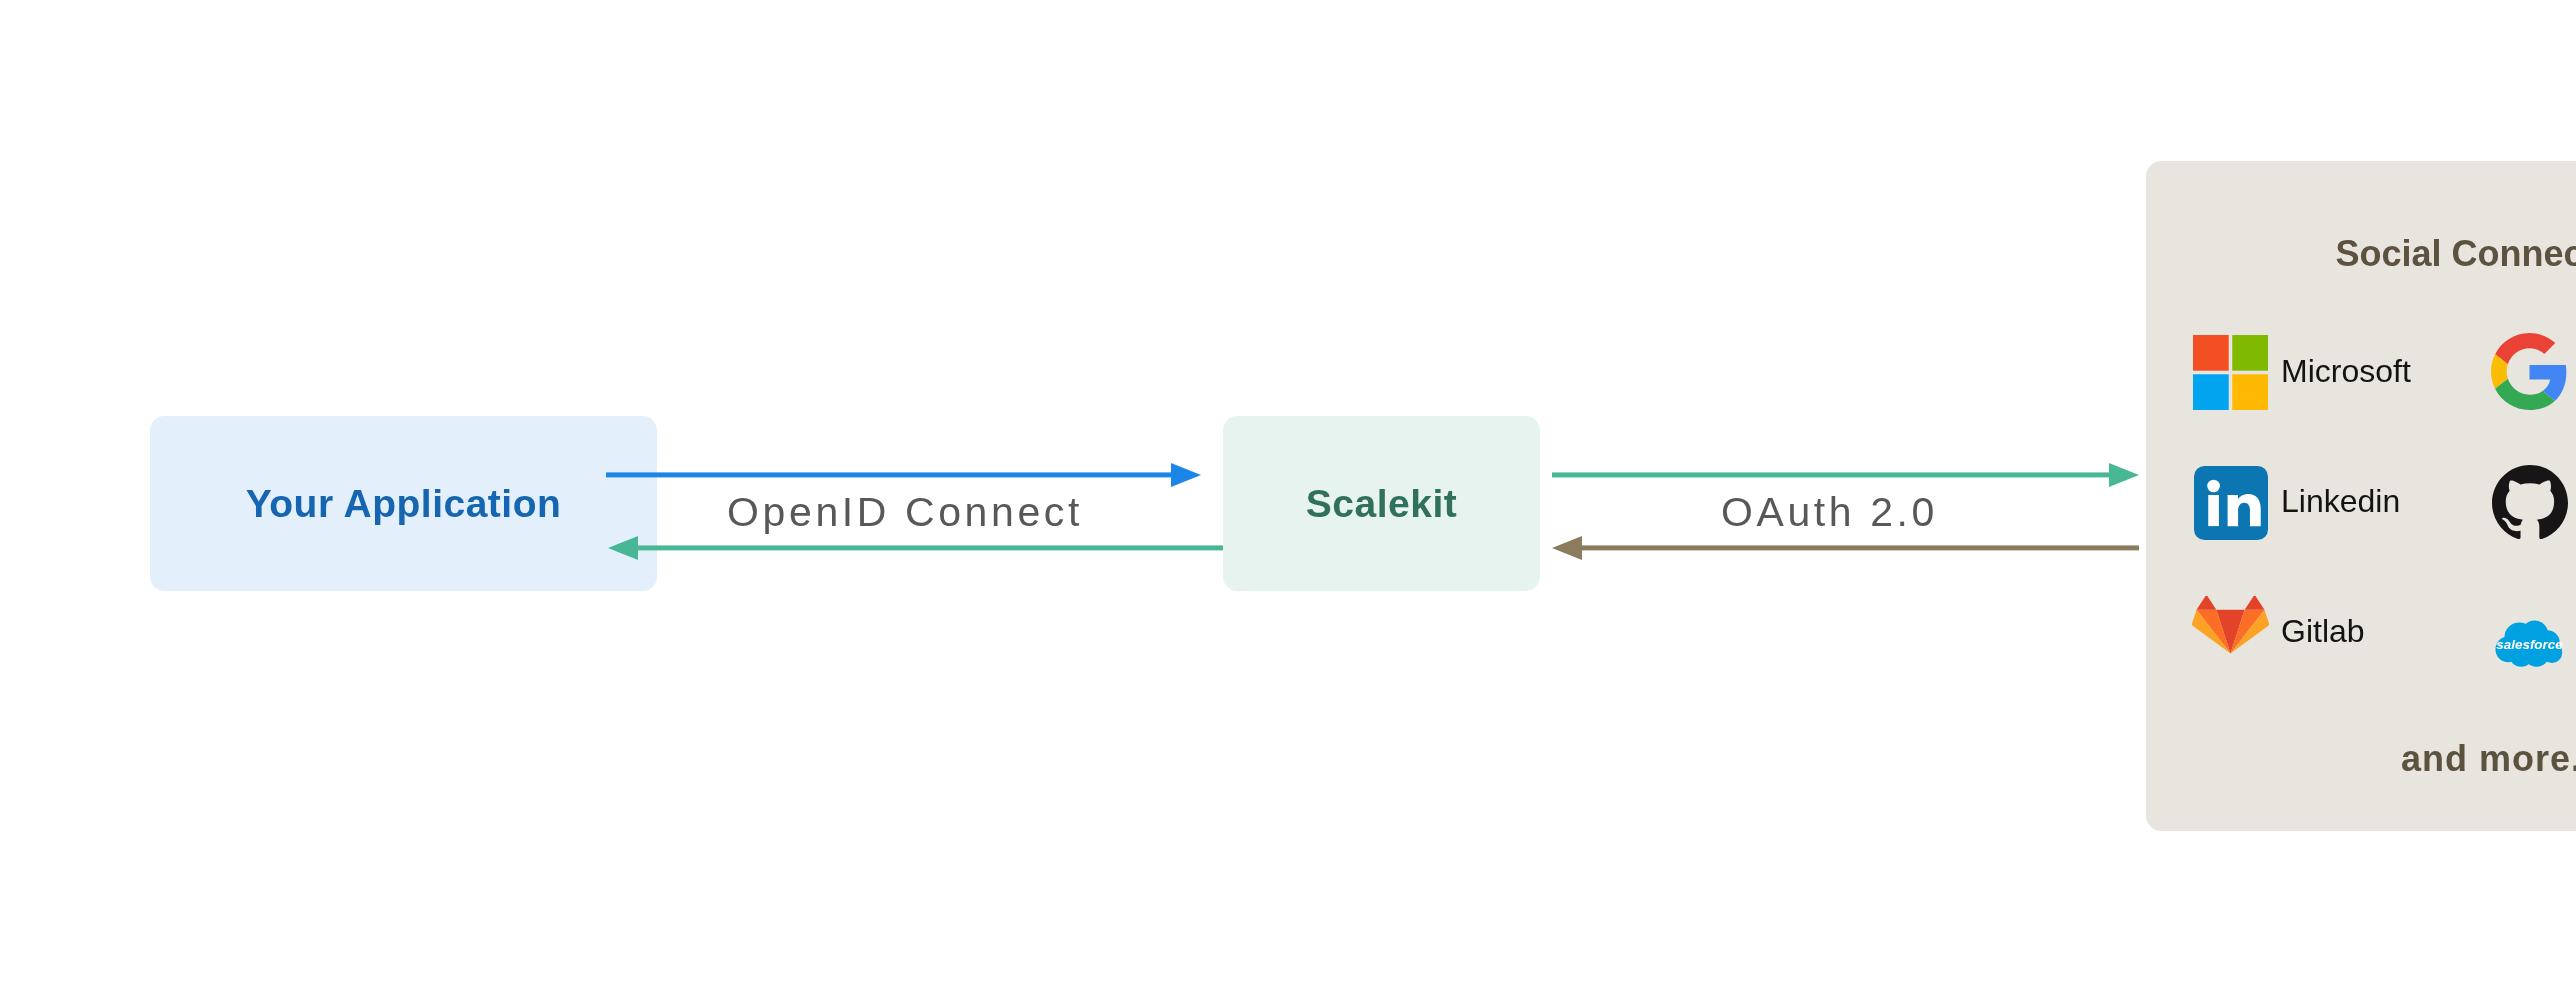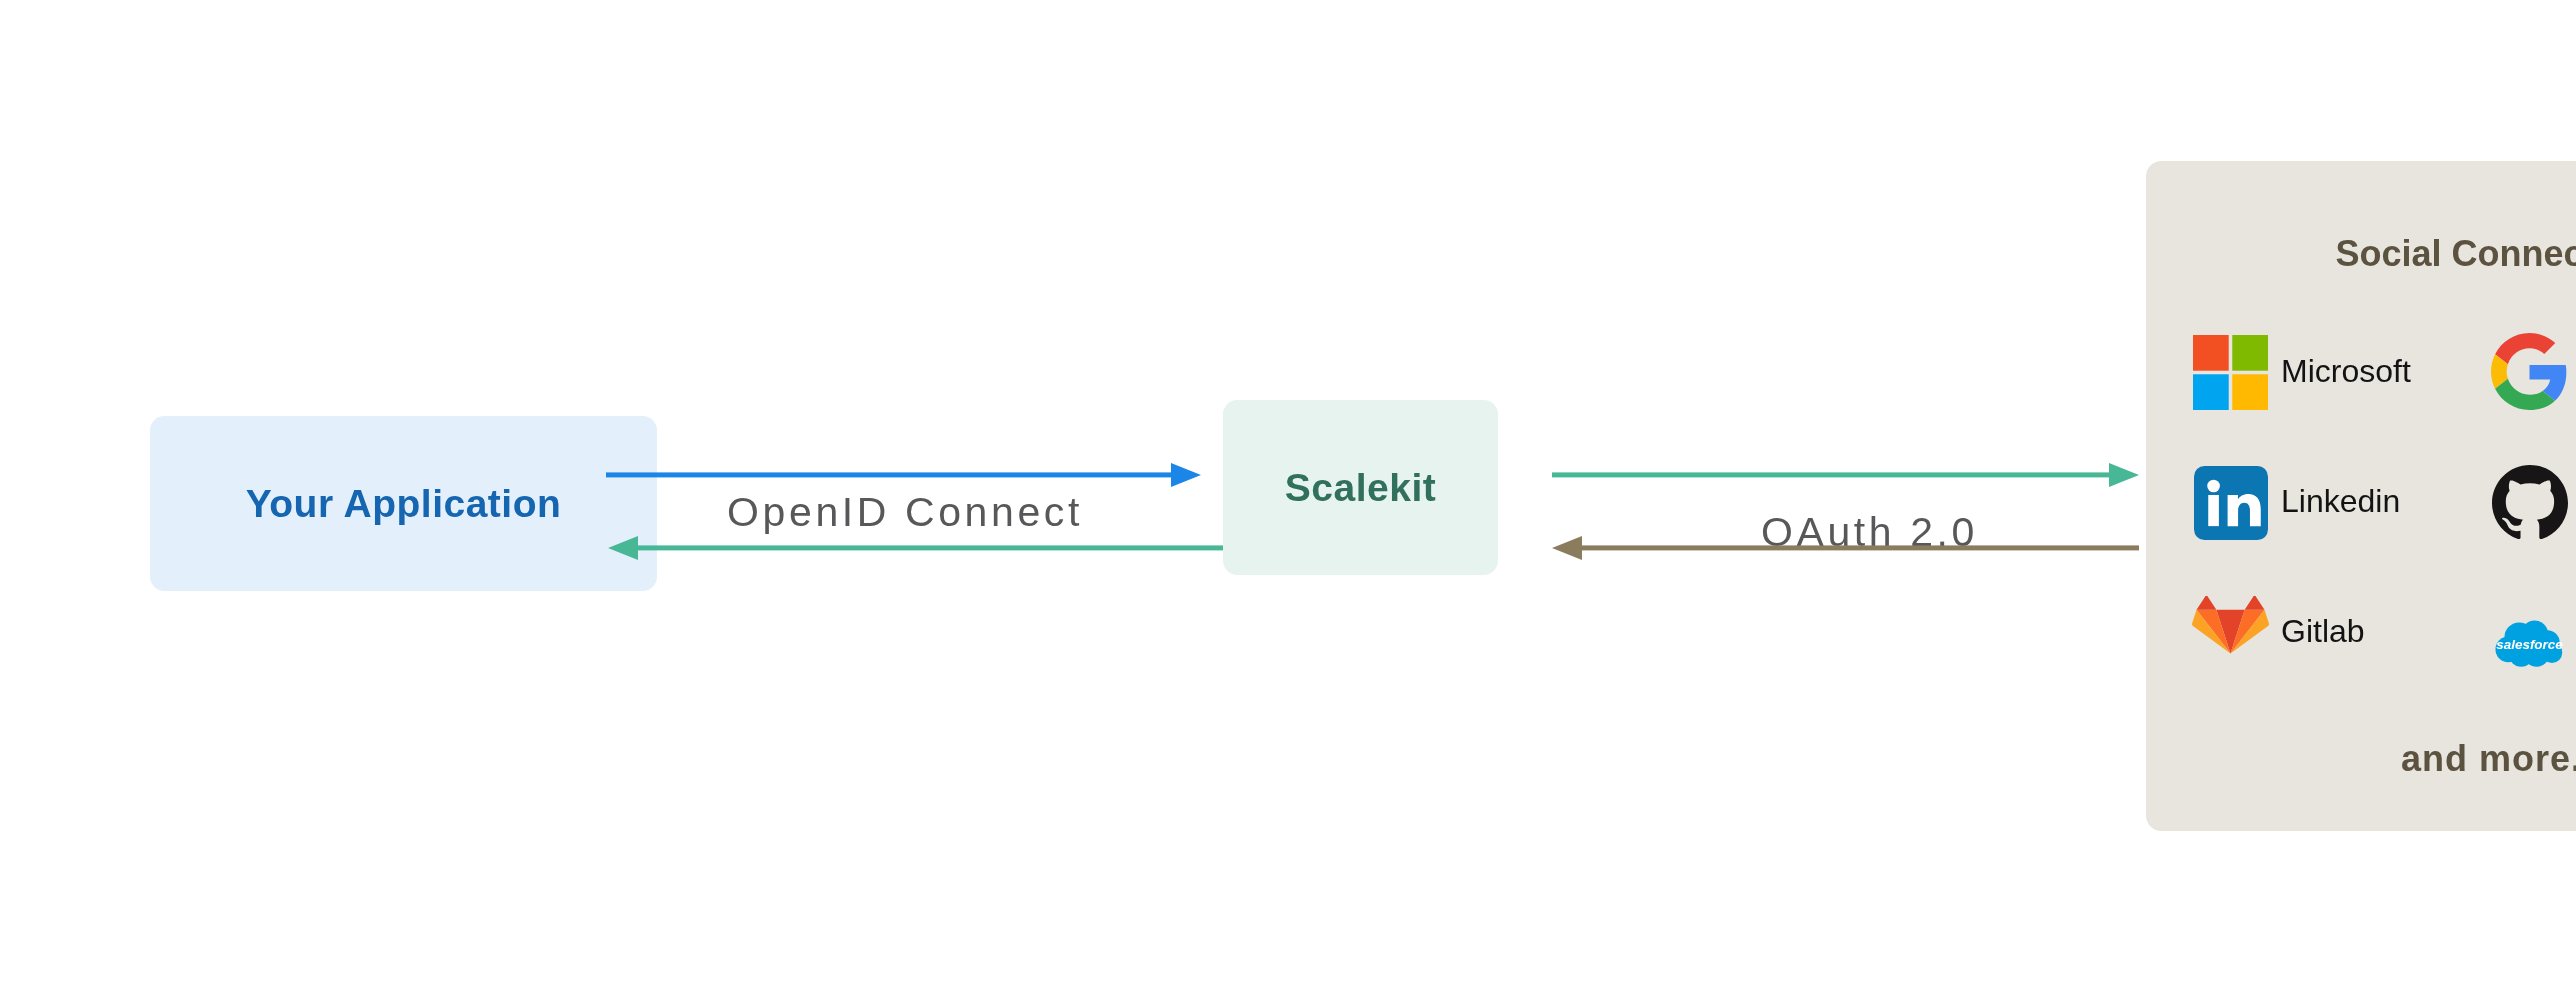--- a/index.html
+++ b/index.html
@@ -18,21 +18,21 @@
     border-radius:14.4px;
     font-weight:bold;
     font-size:39px;
     letter-spacing:0.5px;
   }
   #app-node{
     left:150px;top:416px;width:507px;height:175px;
     background:var(--app_bg);color:var(--app_text);
   }
   #scalekit-node{
-    left:1223px;top:400px;width:275px;height:175px;
+    left:1223px;top:416px;width:317px;height:175px;
     background:var(--scalekit_bg);color:var(--scalekit_text);
   }
 
   
   .arrow{position:absolute;height:25px;}
   .arrow .shaft{
     position:absolute;top:50%;transform:translateY(-50%);
     height:5.2px;background:currentColor;
   }
   .arrow.dir-right .shaft{left:0;right:27px;}
@@ -58,21 +58,21 @@
 
   .conn-label{
     position:absolute;
     text-align:center;
     font-size:41px;
     letter-spacing:3.6px;
     color:var(--conn_text);
     line-height:36px;
   }
   #openid-label{left:606px;top:494px;width:598px;}
-  #oauth-label{left:1576px;top:494px;width:587px;margin-top:20px;}
+  #oauth-label{left:1536px;top:494px;width:587px;}
 
   
   #social-panel{
     position:absolute;
     left:2146px;top:161px;width:713px;height:670px;
     background:var(--panel_bg);
     border-radius:15.5px;
     box-sizing:border-box;
   }
   .panel-title{

